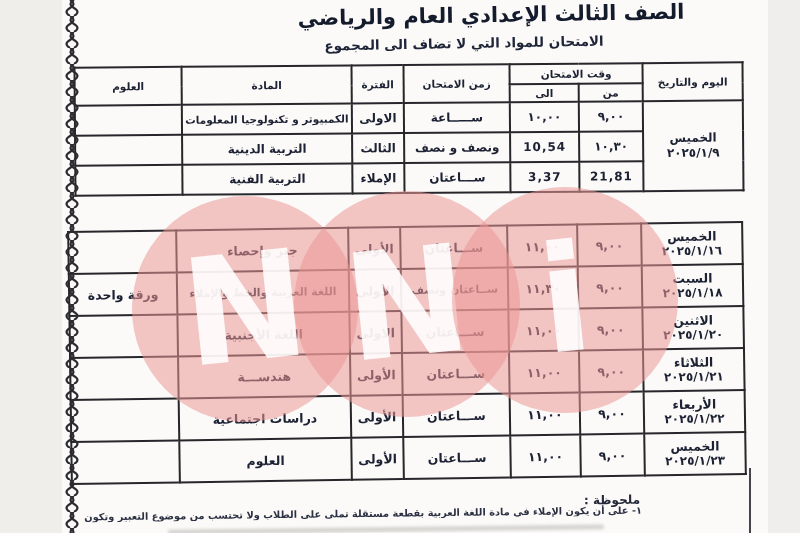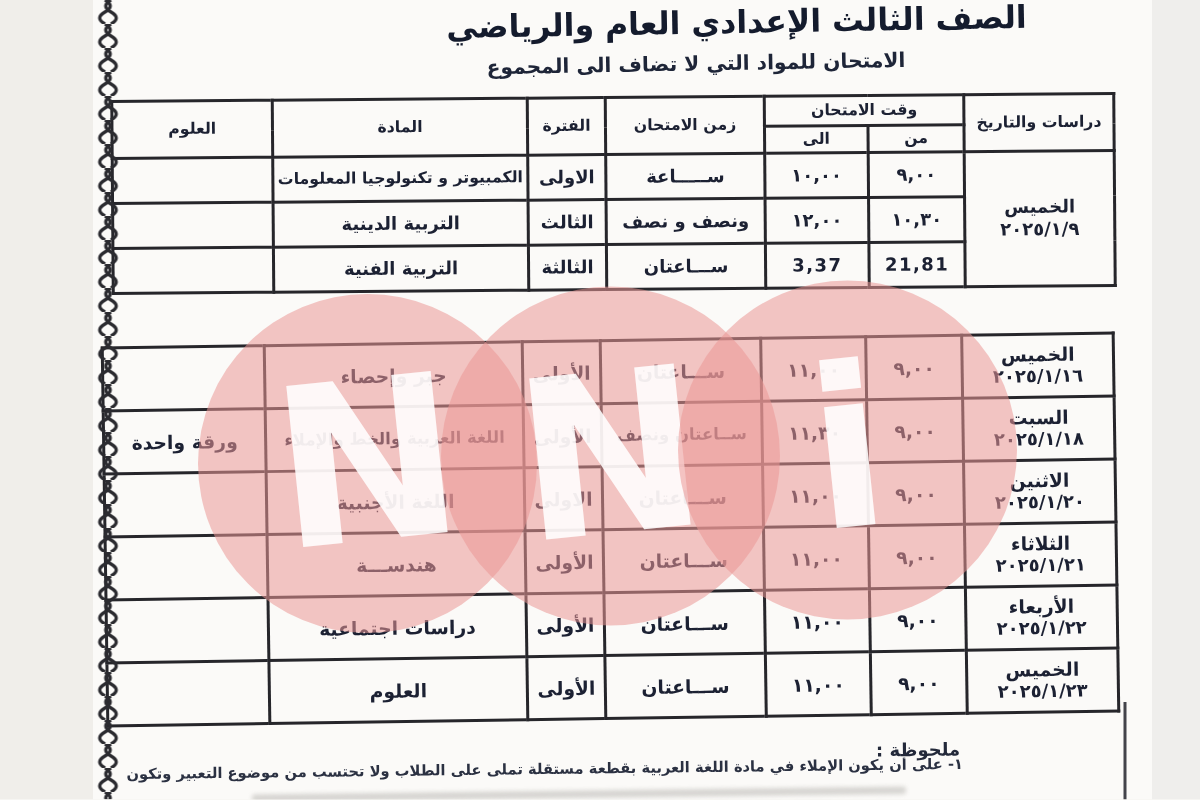--- a/index.html
+++ b/index.html
@@ -112,21 +112,21 @@
     <col style="width:100px">
       <col style="width:64px">
       <col style="width:69px">
     <col style="width:106px">
       <col style="width:52px">
       <col style="width:170px">
       <col style="width:107px">
   </colgroup>
   <tbody>
       <tr class="hdr-main">
-    <th rowspan="2">دراسات والتاريخ</th>
+    <th rowspan="2">اليوم والتاريخ</th>
     <th colspan="2">وقت الامتحان</th>
     <th rowspan="2">زمن الامتحان</th>
     <th rowspan="2">الفترة</th>
     <th rowspan="2">المادة</th>
     <th rowspan="2">العلوم</th>
   </tr>
   <tr class="hdr-sub">
     <th>من</th>
     <th>الى</th>
   </tr>
@@ -137,31 +137,31 @@
     </td>
     <td class="num">٩,٠٠</td>
     <td class="num">١٠,٠٠</td>
     <td>ســـــاعة</td>
     <td>الاولى</td>
     <td class="subj-small">الكمبيوتر و تكنولوجيا المعلومات</td>
     <td></td>
   </tr>
   <tr class="row">
     <td class="num">١٠,٣٠</td>
-    <td class="num">١٢,٠٠</td>
+    <td class="num">10,54</td>
     <td>ونصف و نصف</td>
     <td>الثالث</td>
     <td>التربية الدينية</td>
     <td></td>
   </tr>
   <tr class="row">
     <td class="num">21,81</td>
     <td class="num">3,37</td>
     <td>ســـاعتان</td>
-    <td>الثالثة</td>
+    <td>الإملاء</td>
     <td>التربية الفنية</td>
     <td></td>
   </tr>
 </tbody>
   </table>
 
 <table class="t2">
   <colgroup>
     <col style="width:101px">
       <col style="width:64px">

